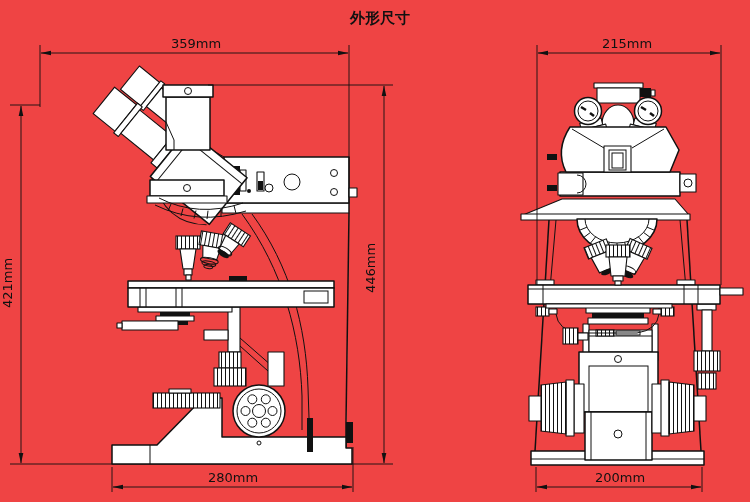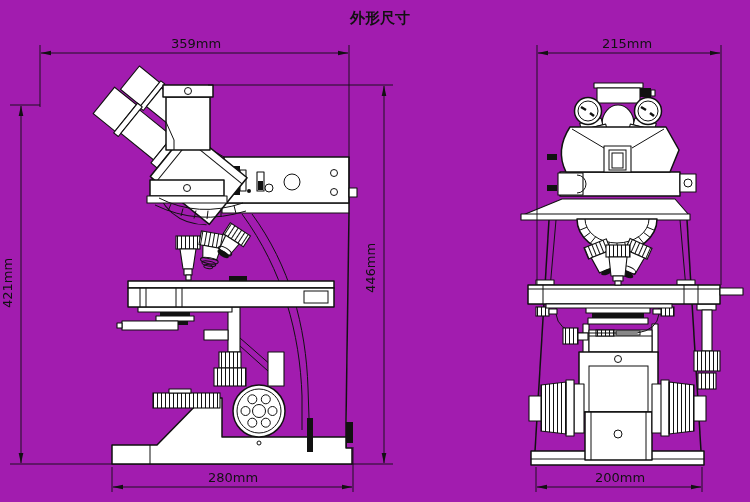--- a/index.html
+++ b/index.html
@@ -1,16 +1,16 @@
 <!DOCTYPE html>
 <html><head>
 <meta charset="utf-8">
 <style>
   html,body{margin:0;padding:0;background:#fff;}
-  .page{width:750px;height:502px;background:#a21caf;position:relative;overflow:hidden;}
+  .page{width:750px;height:502px;background:#ef4444;position:relative;overflow:hidden;}
   svg text{font-family:"DejaVu Sans","Liberation Sans",sans-serif;font-size:13px;fill:#111;}
   svg text.title{font-size:15px;font-weight:bold;}
   .o{fill:#fff;stroke:#111;stroke-width:1.5;stroke-linejoin:round;}
   .t{fill:#fff;stroke:#111;stroke-width:1.1;stroke-linejoin:round;}
   .i{fill:none;stroke:#111;stroke-width:1;}
   .f{fill:#111;stroke:none;}
   .k{fill:url(#kn);stroke:#111;stroke-width:1.1;}
   .d{fill:none;stroke:#111;stroke-width:0.9;}
   .dim{fill:none;stroke:#111;stroke-width:0.9;marker-start:url(#ar);marker-end:url(#ar);}
 </style>

